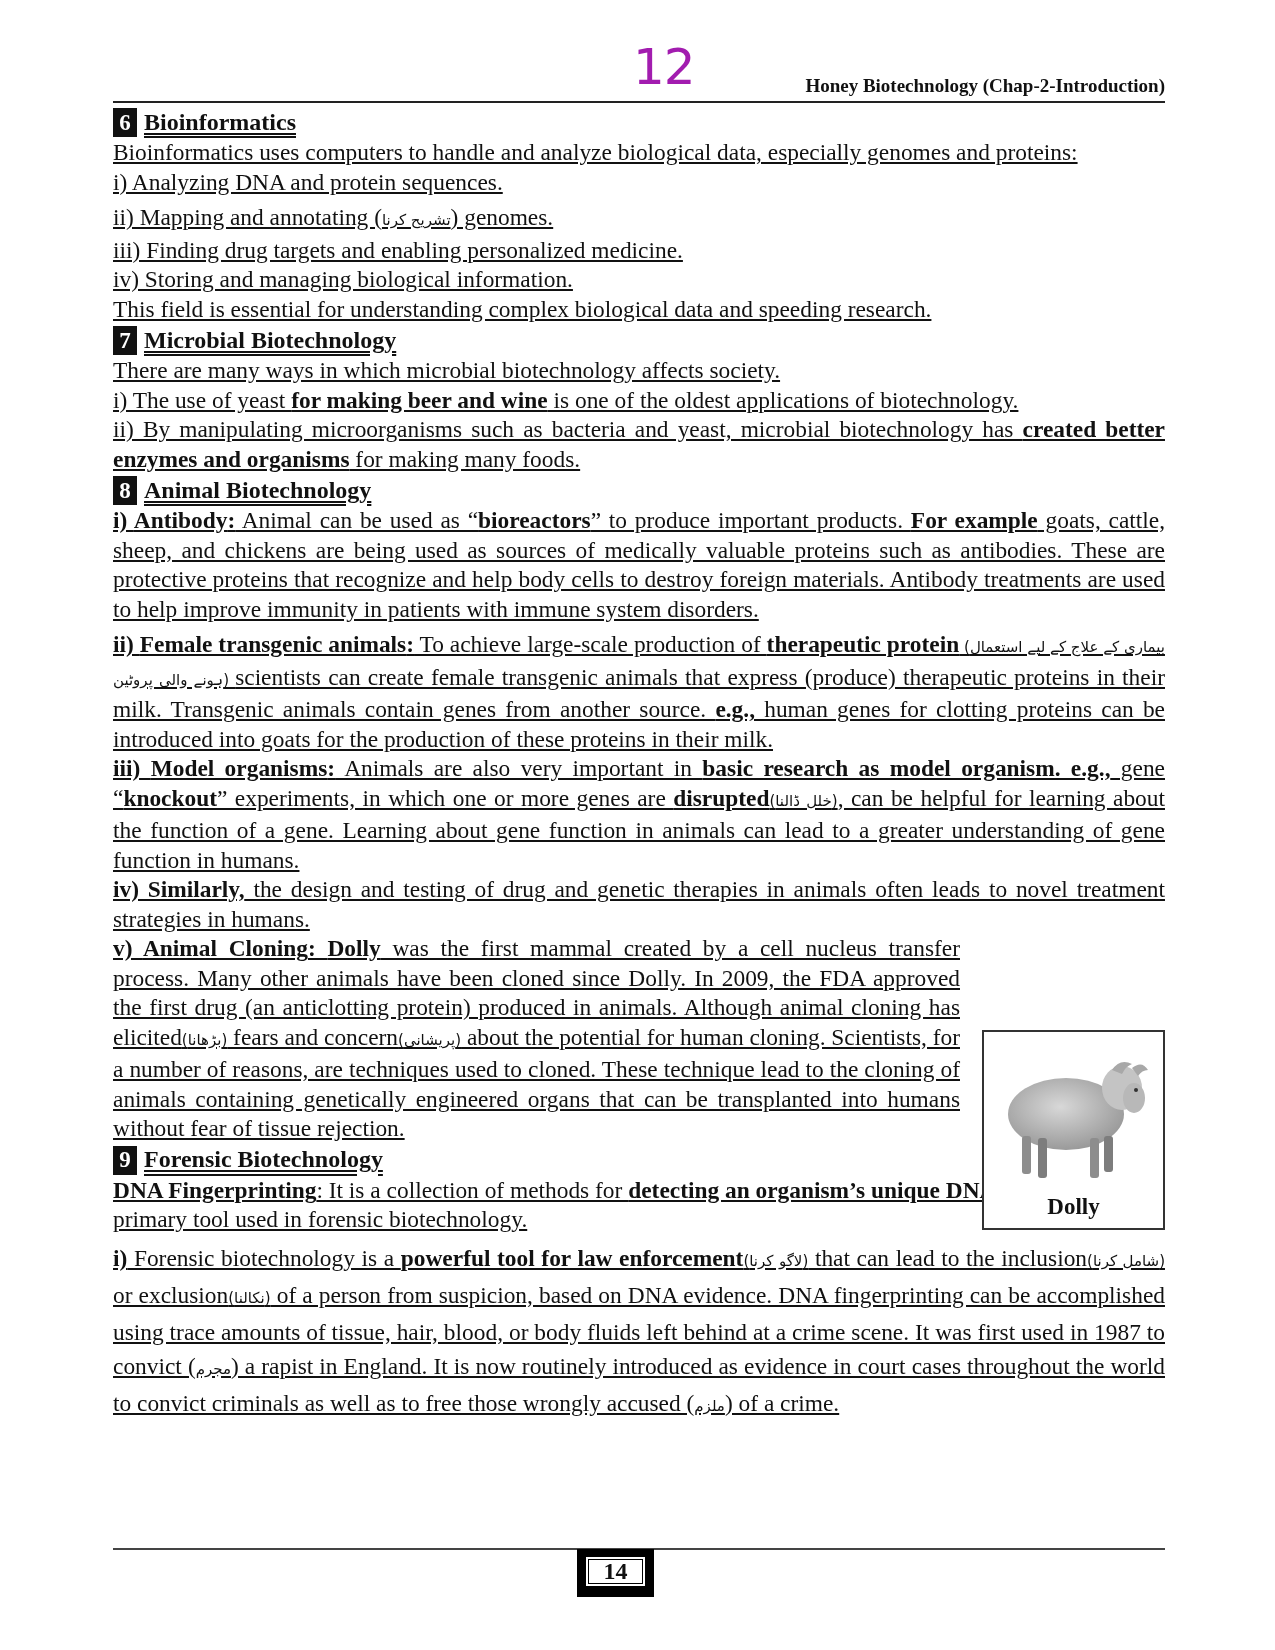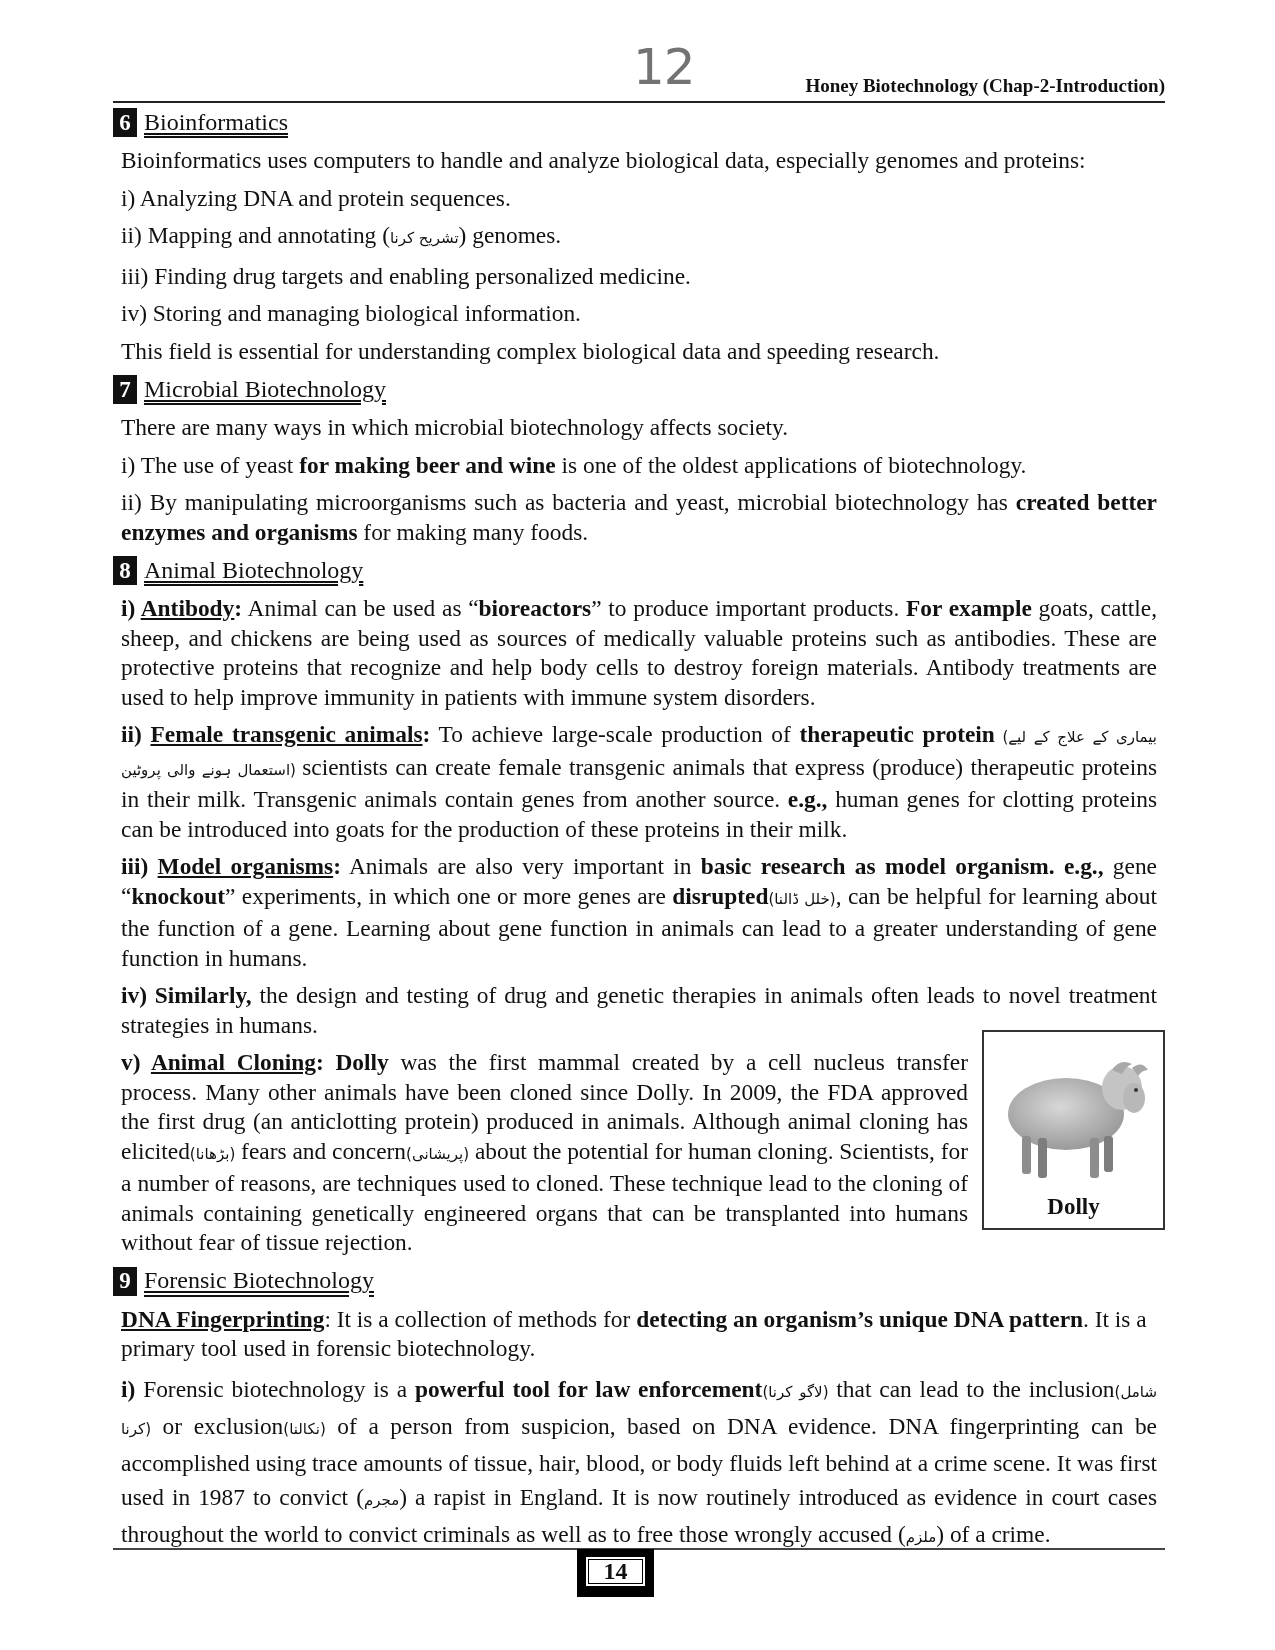--- a/index.html
+++ b/index.html
@@ -1,28 +1,28 @@
 <!DOCTYPE html>
 <html><head>
 <meta charset="utf-8">
 <style>
   html, body { margin:0; padding:0; background:#ffffff; }
   body { width:1275px; height:1650px; position:relative; overflow:hidden;
          font-family:"Liberation Serif","DejaVu Serif",serif; color:#111; }
   .page-num-top { position:absolute; left:633px; top:42px; font-family:"DejaVu Sans","Liberation Sans",sans-serif;
-                  font-size:50px; color:#737373; line-height:1; letter-spacing:-1px; }
+                  font-size:50px; color:#a21caf; line-height:1; letter-spacing:-1px; }
   .running-head { position:absolute; right:110px; top:75px; font-weight:bold; font-size:19px; }
   .head-rule { position:absolute; left:113px; right:110px; top:101px; border-top:2px solid #222; }
   .content { position:absolute; left:113px; right:110px; top:106px; font-size:23.4px; line-height:29.5px; }
   .sec-head { display:flex; align-items:center; margin:1px 0 0 0; height:31px; }
   .sec-num { background:#111; color:#fff; font-weight:bold; font-size:23px; width:24px; height:29px;
              display:flex; align-items:center; justify-content:center; margin-right:7px; }
-  .sec-title { font-weight:normal; font-size:24px; text-decoration:underline; text-decoration-style:double;
+  .sec-title { font-weight:bold; font-size:24px; text-decoration:underline; text-decoration-style:double;
                text-underline-offset:3px; }
-  p { margin:8px; }
+  p { margin:0;text-decoration:underline; }
   .j { text-align:justify; }
   .urdu { font-family:"DejaVu Sans",sans-serif; font-size:15px; }
   .u { text-decoration:underline; }
   b { font-weight:bold; }
   .gap { margin-top:6px; }
   .figure { position:absolute; right:110px; top:1030px; width:183px; height:200px; border:2px solid #333;
             box-sizing:border-box; background:#fff; }
   .sheep { position:absolute; left:10px; top:14px; width:160px; height:140px; }
   .fig-cap { position:absolute; left:0; right:0; bottom:8px; text-align:center; font-weight:bold; font-size:23px; }
   .wrap-narrow { width:847px; }

